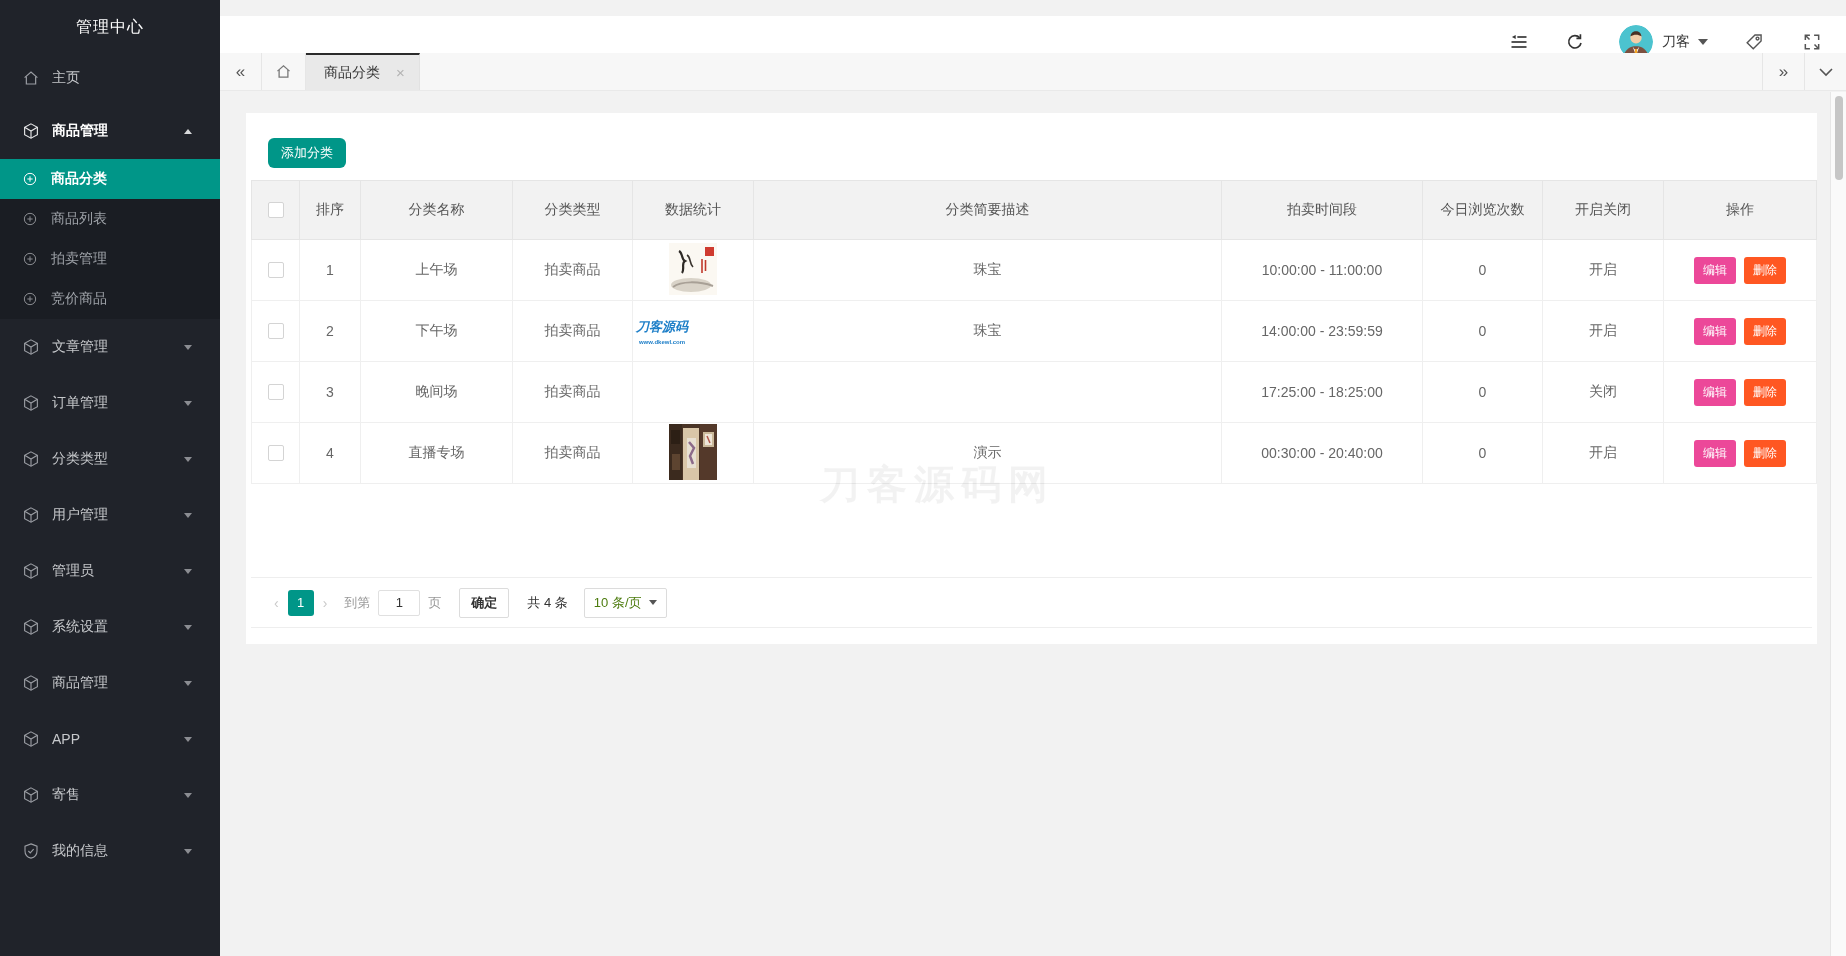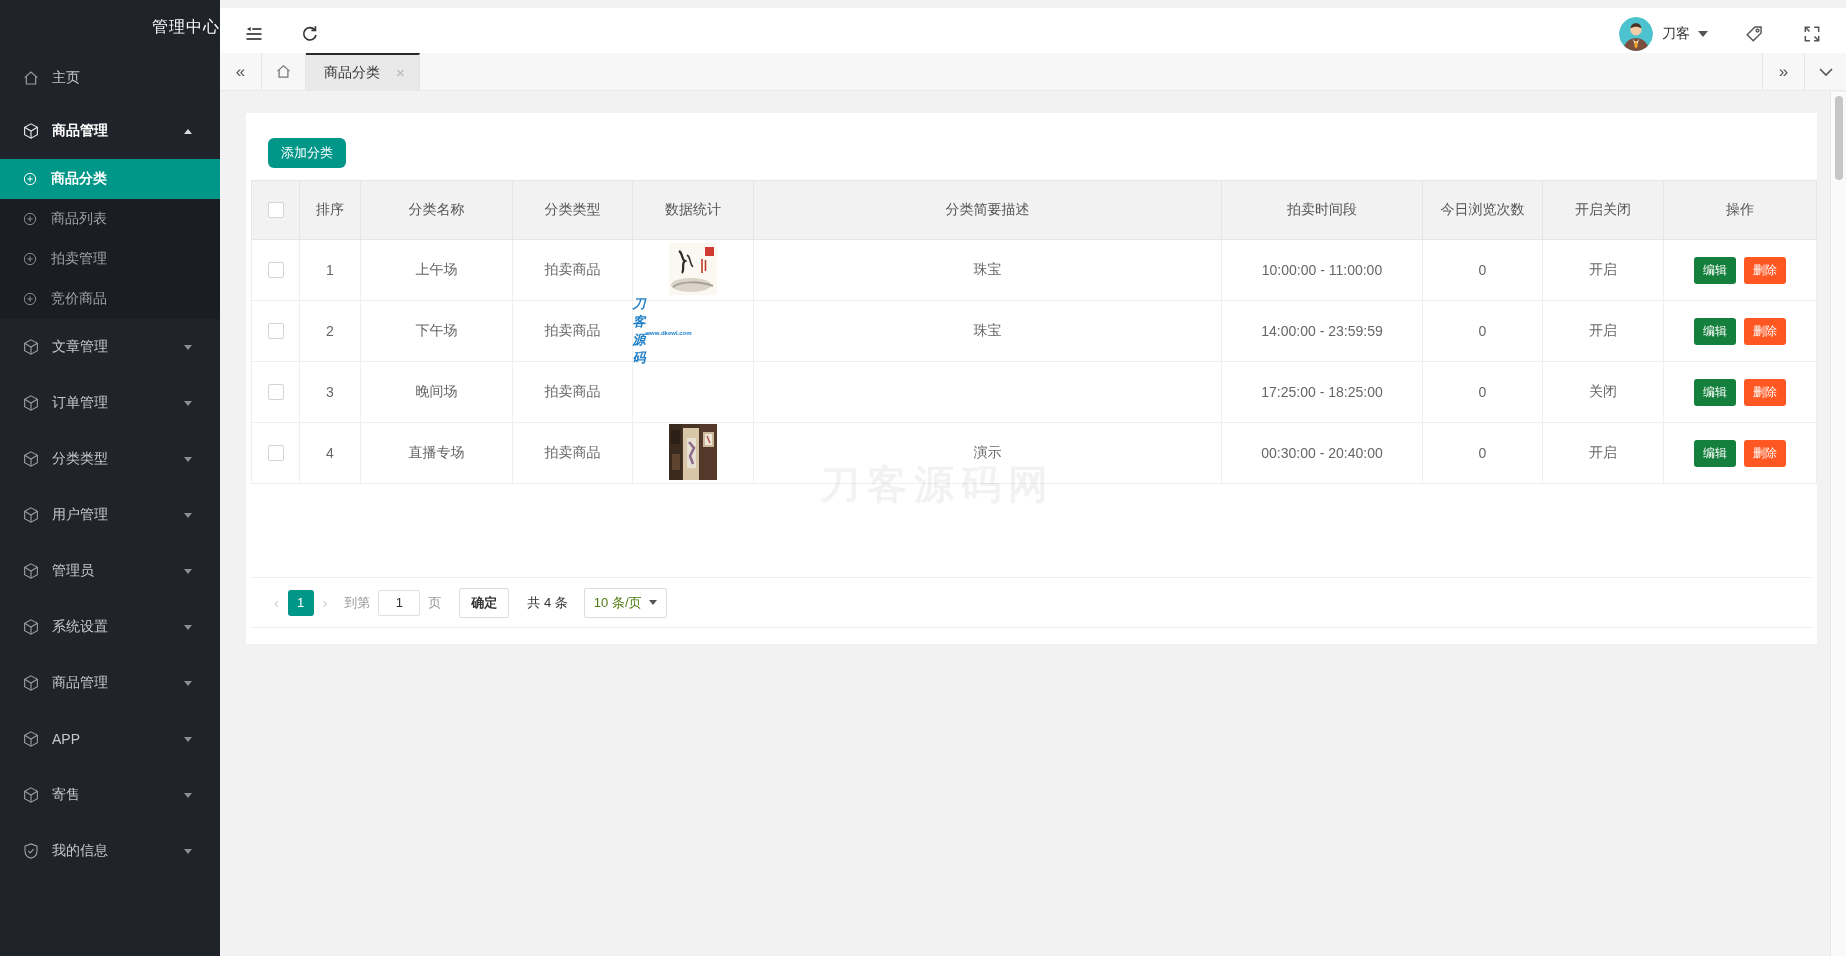--- a/index.html
+++ b/index.html
@@ -1,39 +1,39 @@
 <!DOCTYPE html>
 <html><head>
 <meta charset="utf-8">
 <style>
   * { margin:0; padding:0; box-sizing:border-box; }
   html,body { width:1846px; height:956px; font-family:"Liberation Sans","DejaVu Sans",sans-serif; background:#f2f2f2; overflow:hidden; }
 
   
   .sidebar { position:absolute; left:0; top:0; width:220px; height:956px; background:#20232a; z-index:5; }
-  .side-title { height:53px; line-height:53px; text-align:right; color:#ffffff; font-size:16px; font-weight:500; letter-spacing:1px; }
+  .side-title { height:53px; line-height:53px; text-align:center; color:#ffffff; font-size:16px; font-weight:500; letter-spacing:1px; }
   .side-item { height:56px; display:flex; align-items:center; padding:0 28px 0 22px; color:#c6c8cb; font-size:14px; cursor:pointer; }
   .side-item.home { height:50px; }
   .side-item .s-icon { width:18px; height:18px; display:inline-flex; color:#9a9da3; }
   .side-item .s-icon svg { width:18px; height:18px; }
   .side-item .s-label { flex:1; margin-left:12px; }
   .side-item.expanded { color:#ffffff; font-weight:bold; }
   .side-item.expanded .s-icon { color:#e8e9ea; }
   .caret-down { width:0; height:0; border-left:4px solid transparent; border-right:4px solid transparent; border-top:5px solid #8b8d92; }
   .caret-up { width:0; height:0; border-left:4px solid transparent; border-right:4px solid transparent; border-bottom:5px solid #d8d9db; }
   .submenu { background:#1a1d23; }
   .side-sub { height:40px; display:flex; align-items:center; padding:0 16px 0 22px; color:#9fa3a9; font-size:14px; cursor:pointer; }
   .side-sub .s-icon { width:16px; height:16px; display:inline-flex; color:#8b8d92; }
   .side-sub .s-icon svg { width:16px; height:16px; }
   .side-sub .s-label { flex:1; margin-left:13px; }
   .side-sub.active { background:#009688; color:#ffffff; font-weight:bold; }
   .side-sub.active .s-icon { color:#ffffff; }
 
   
-  .topbar { position:absolute; left:220px; top:8px; right:0; height:53px; background:#ffffff; display:flex; align-items:center; justify-content:space-between; border-bottom:1px solid #f0f0f0; }
+  .topbar { position:absolute; left:220px; top:16px; right:0; height:53px; background:#ffffff; display:flex; align-items:center; justify-content:flex-end; border-bottom:1px solid #f0f0f0; }
   .tb-left { display:flex; align-items:center; padding-left:22px; }
   .tb-icon { width:24px; height:24px; display:flex; align-items:center; justify-content:center; margin-right:32px; cursor:pointer; color:#333; }
   .tb-icon svg { width:20px; height:20px; }
   .tb-right { display:flex; align-items:center; padding-right:22px; }
   .avatar { width:34px; height:34px; border-radius:50%; overflow:hidden; cursor:pointer; }
   .user-name { display:flex; align-items:center; margin:0 0 0 9px; font-size:14px; color:#333; cursor:pointer; }
   .user-caret { width:0; height:0; border-left:5px solid transparent; border-right:5px solid transparent; border-top:6px solid #555; margin-left:8px; }
   .tb-right .tb-icon { margin:0 0 0 34px; color:#555; }
 
   
@@ -53,25 +53,25 @@
   .scrollthumb { width:8px; height:84px; background:#c6c6c6; border-radius:4px; margin:4px auto 0; }
 
   .panel { position:relative; margin:21px 13px 0 26px; height:531px; background:#ffffff; padding:0 5px; }
   .add-btn { display:inline-block; margin:25px 0 0 17px; padding:6px 13px; background:#009688; color:#ffffff; font-size:13px; border:none; border-radius:6px; cursor:pointer; }
 
   table.grid { width:100%; border-collapse:collapse; table-layout:fixed; margin-top:12px; }
   table.grid th { background:#f2f2f2; border:1px solid #e5e5e5; height:59px; font-size:14px; font-weight:normal; color:#555; text-align:center; }
   table.grid td { border:1px solid #efefef; height:61px; font-size:14px; color:#666; text-align:center; }
   .checkbox { width:16px; height:16px; border:1px solid #d4d4d4; border-radius:2px; background:#fff; margin:0 auto; cursor:pointer; }
   .act-btn { display:inline-block; padding:5px 9px; border-radius:3px; color:#fff; font-size:12px; cursor:pointer; }
-  .act-edit { background:#15803d; margin-right:8px; }
+  .act-edit { background:#ec4899; margin-right:8px; }
   .act-del { background:#FF5722; }
   .thumb { display:inline-block; vertical-align:middle; }
 
-  .logo-thumb { width:58px; height:48px; background:#fff; display:flex; flex-direction:row; align-items:center; justify-content:center; }
+  .logo-thumb { width:58px; height:48px; background:#fff; display:flex; flex-direction:column; align-items:center; justify-content:center; }
   .logo-main { color:#1e7fc8; font-weight:bold; font-size:13px; letter-spacing:0; font-style:italic; }
   .logo-sub { color:#1e7fc8; font-size:6px; margin-top:3px; font-weight:bold; }
 
   .watermark { position:absolute; left:574px; top:344px; font-size:40px; font-weight:bold; letter-spacing:7px; color:rgba(0,0,0,0.05); pointer-events:none; white-space:nowrap; }
 
   .pager-wrap { position:absolute; left:5px; right:5px; top:464px; height:51px; border-top:1px solid #eeeeee; border-bottom:1px solid #eeeeee; display:flex; align-items:center; padding-left:14px; font-size:13px; }
   .pg-arrow { color:#c9c9c9; font-size:14px; margin:0 9px; cursor:pointer; }
   .pg-num { width:26px; height:26px; background:#009688; color:#fff; border-radius:3px; display:flex; align-items:center; justify-content:center; font-size:13px; cursor:pointer; }
   .pg-text { color:#999; margin:0 8px; }
   .pg-input { width:42px; height:26px; border:1px solid #e0e0e0; border-radius:2px; text-align:center; font-size:13px; color:#333; outline:none; }

